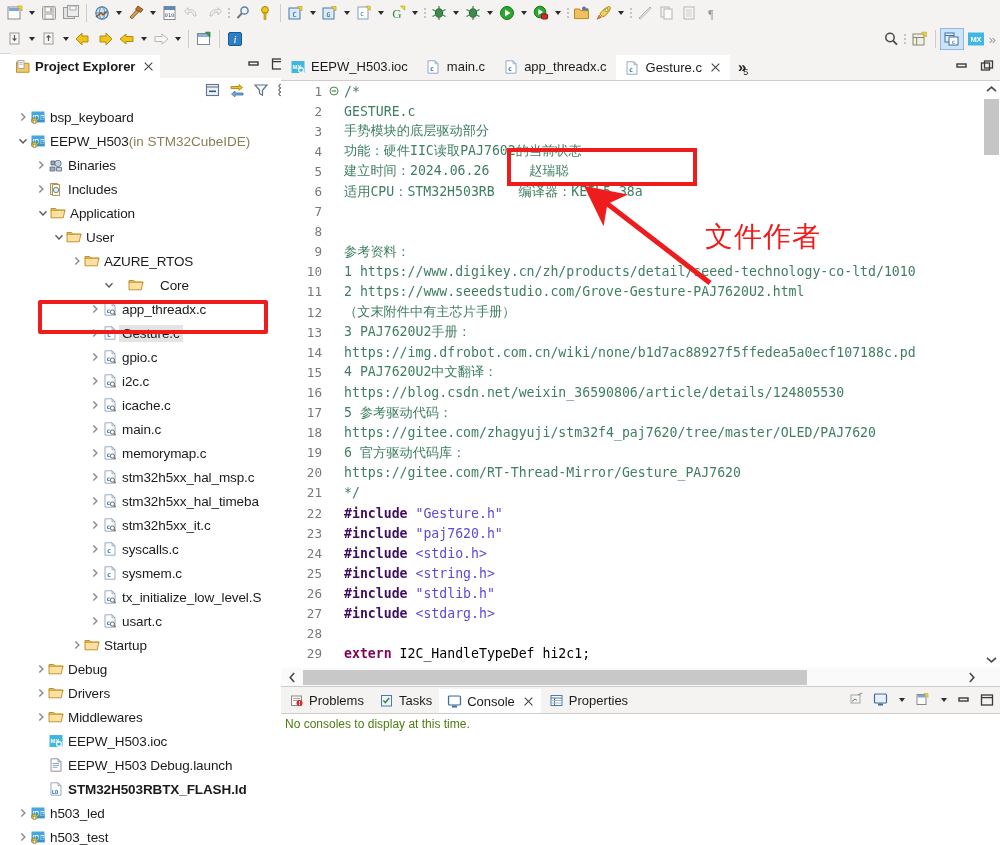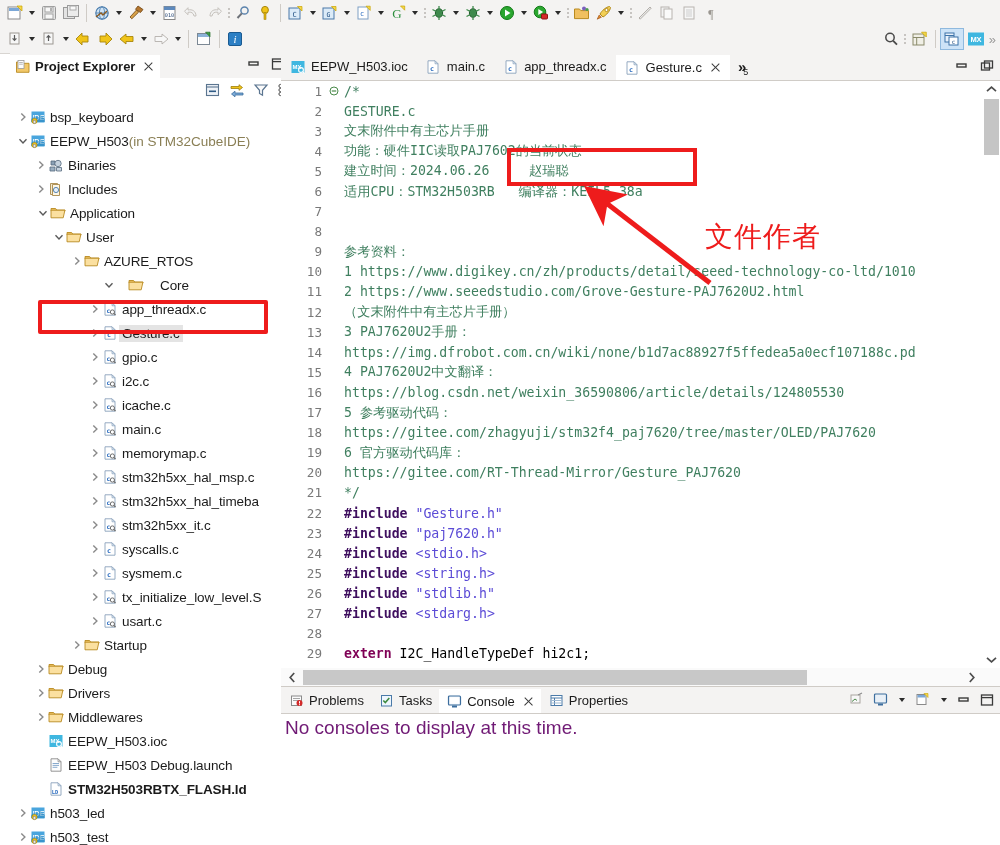--- a/index.html
+++ b/index.html
@@ -156,21 +156,21 @@
   #bottom{
     position:absolute;left:281px;top:686px;width:719px;height:159px;background:#f4f3f2;
     border-top:1px solid #cfcbc6;box-sizing:border-box;
   }
   #btabs{position:relative;height:26px;display:flex;align-items:stretch;background:#f4f3f2;}
   .btab{display:flex;align-items:center;padding:0 7px;font-size:13px;color:#1b1b1b;}
   .btab.active{background:#ffffff;border-top:2px solid #f4f3f2;}
   #bWinBtns{position:absolute;right:6px;top:5px;display:flex;gap:9px;align-items:center;}
   #bBody{position:absolute;left:0;top:26px;right:0;bottom:0;background:#ffffff;
     border-top:1px solid #d0ccc7;padding:3px 4px;box-sizing:border-box;}
-  #bMsg{font-size:19px;color:#701a75;}
+  #bMsg{font-size:12px;color:#4d7c0f;}
 
   
   #annotBox{
     position:absolute;left:507px;top:148px;width:190px;height:38px;
     border:4px solid #ee1c1c;box-sizing:border-box;pointer-events:none;
   }
   #annotBox2{
     position:absolute;left:38px;top:300px;width:230px;height:34px;
     border:4px solid #ee1c1c;box-sizing:border-box;border-radius:2px;pointer-events:none;
   }
@@ -1097,21 +1097,21 @@
       </div>
     </div>
   <div id="editorBody">
     <div id="gutterCol"></div>
     <div id="codeScroll">
         <div class="cline"><span class="lnum">1</span><span class="fold"><svg width="10" height="10" viewBox="0 0 10 10">
               <circle cx="5" cy="5" r="4" fill="#ffffff" stroke="#4a8a4a" stroke-width="1"></circle>
               <line x1="2.8" y1="5" x2="7.2" y2="5" stroke="#4a8a4a" stroke-width="1.2"></line>
             </svg></span><span class="ctext"><span class="cmt">/*</span></span></div>
         <div class="cline"><span class="lnum">2</span><span class="fold"></span><span class="ctext"><span class="cmt">GESTURE.c</span></span></div>
-        <div class="cline"><span class="lnum">3</span><span class="fold"></span><span class="ctext"><span class="cmt">文末附件中有主芯片手册</span></span></div>
+        <div class="cline"><span class="lnum">3</span><span class="fold"></span><span class="ctext"><span class="cmt">手势模块的底层驱动部分</span></span></div>
         <div class="cline"><span class="lnum">4</span><span class="fold"></span><span class="ctext"><span class="cmt">功能：硬件IIC读取PAJ7602的当前状态</span></span></div>
         <div class="cline"><span class="lnum">5</span><span class="fold"></span><span class="ctext"><span class="cmt">建立时间：2024.06.26     赵瑞聪</span></span></div>
         <div class="cline"><span class="lnum">6</span><span class="fold"></span><span class="ctext"><span class="cmt">适用CPU：STM32H503RB   编译器：KEIL5.38a</span></span></div>
         <div class="cline"><span class="lnum">7</span><span class="fold"></span><span class="ctext"><span class="cmt"></span></span></div>
         <div class="cline"><span class="lnum">8</span><span class="fold"></span><span class="ctext"><span class="cmt"></span></span></div>
         <div class="cline"><span class="lnum">9</span><span class="fold"></span><span class="ctext"><span class="cmt">参考资料：</span></span></div>
         <div class="cline"><span class="lnum">10</span><span class="fold"></span><span class="ctext"><span class="cmt">1 https://www.digikey.cn/zh/products/detail/seeed-technology-co-ltd/1010</span></span></div>
         <div class="cline"><span class="lnum">11</span><span class="fold"></span><span class="ctext"><span class="cmt">2 https://www.seeedstudio.com/Grove-Gesture-PAJ7620U2.html</span></span></div>
         <div class="cline"><span class="lnum">12</span><span class="fold"></span><span class="ctext"><span class="cmt">（文末附件中有主芯片手册）</span></span></div>
         <div class="cline"><span class="lnum">13</span><span class="fold"></span><span class="ctext"><span class="cmt">3 PAJ7620U2手册：</span></span></div>

